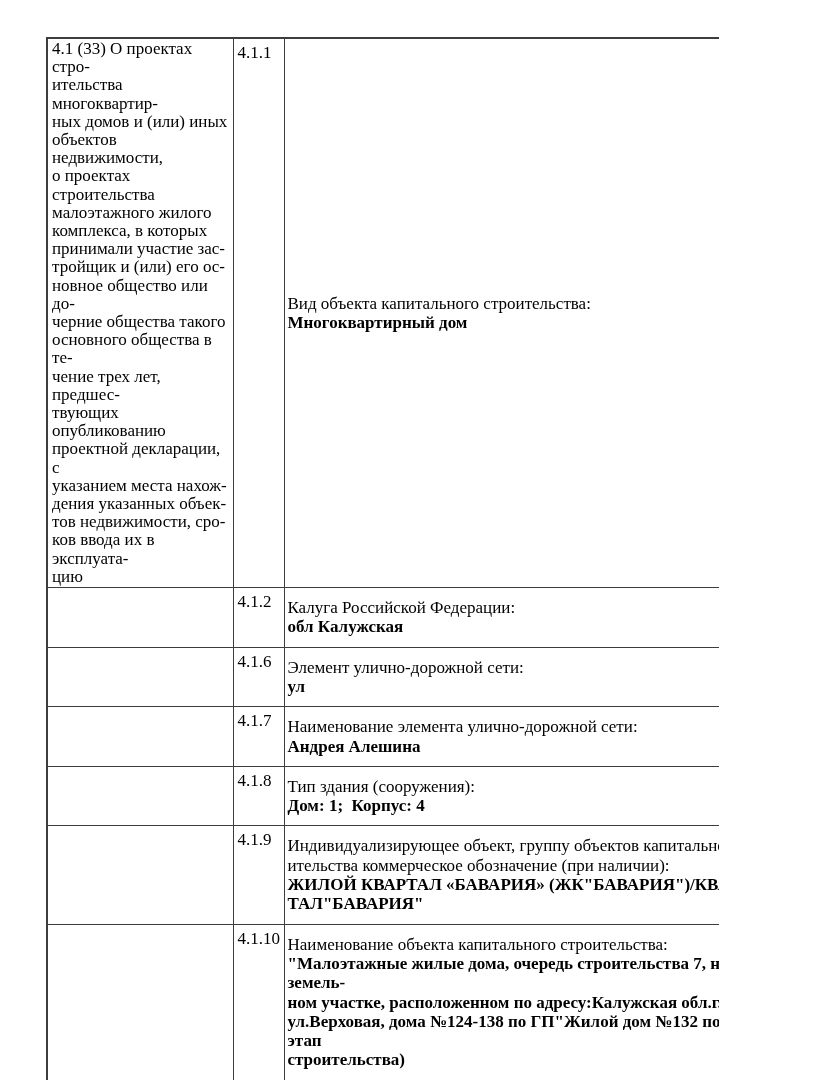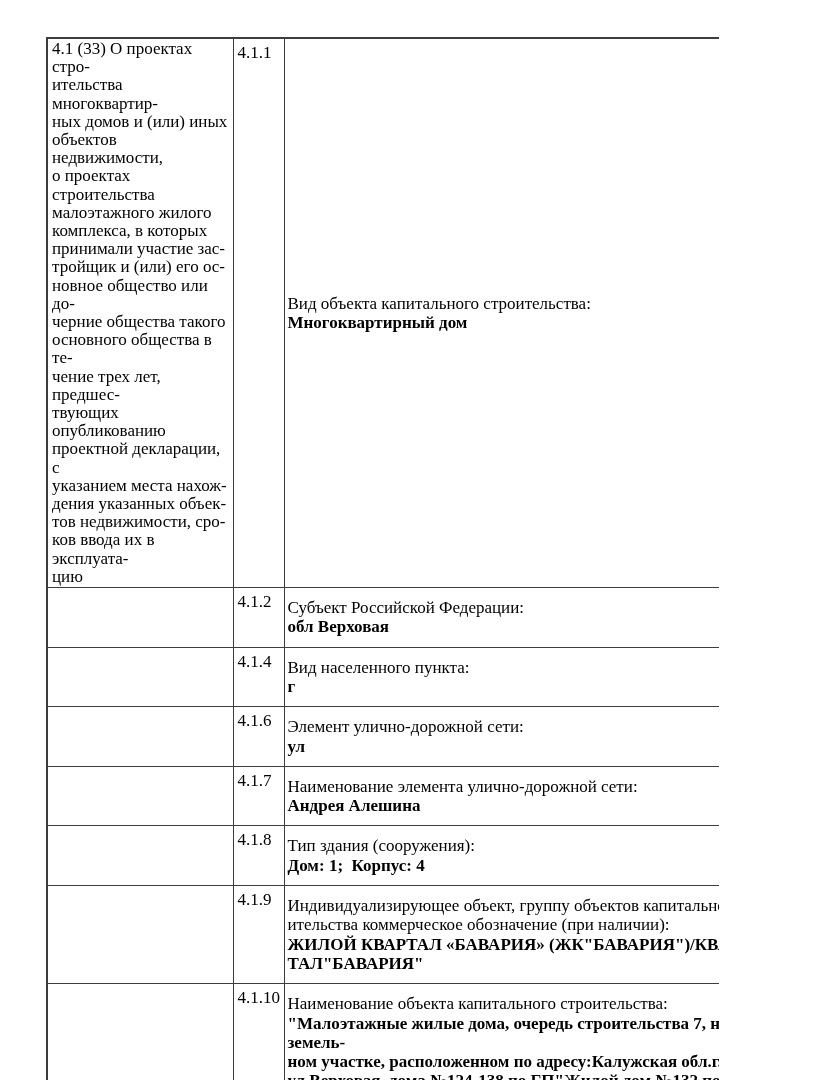--- a/index.html
+++ b/index.html
@@ -92,30 +92,22 @@
           <td class="c-num">4.1.1</td>
           <td class="c-val">
             <div class="lbl">Вид объекта капитального строительства:</div>
             <div class="val">Многоквартирный дом</div>
           </td>
         </tr>
         <tr>
           <td class="c-desc"></td>
           <td class="c-num">4.1.2</td>
           <td class="c-val">
-            <div class="lbl">Субъект Российской Федерации:</div>
-            <div class="val">обл Верховая</div>
-          </td>
-        </tr>
-        <tr>
-          <td class="c-desc"></td>
-          <td class="c-num">4.1.4</td>
-          <td class="c-val">
-            <div class="lbl">Вид населенного пункта:</div>
-            <div class="val">г</div>
+            <div class="lbl">Калуга Российской Федерации:</div>
+            <div class="val">обл Калужская</div>
           </td>
         </tr>
         <tr>
           <td class="c-desc"></td>
           <td class="c-num">4.1.6</td>
           <td class="c-val">
             <div class="lbl">Элемент улично-дорожной сети:</div>
             <div class="val">ул</div>
           </td>
         </tr>

